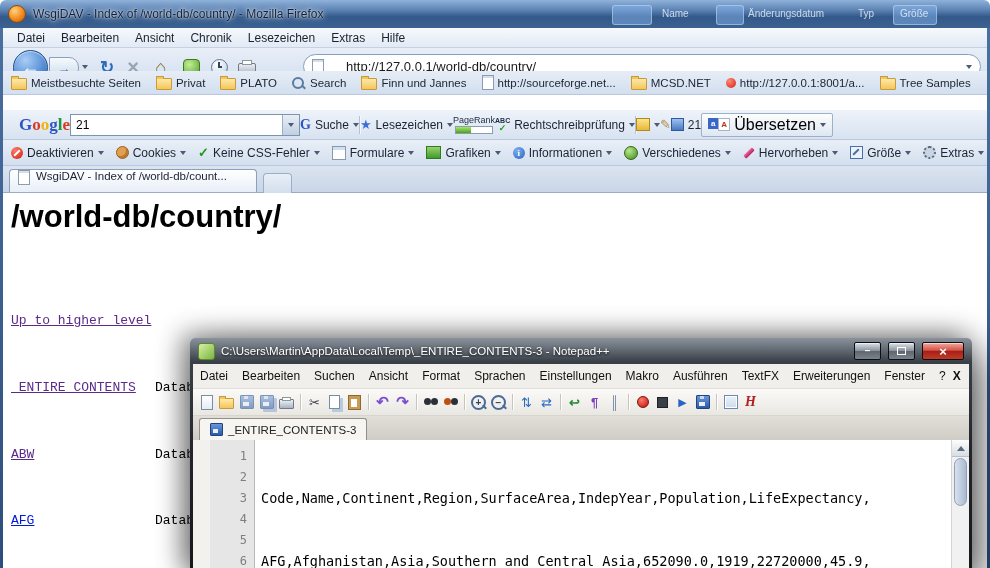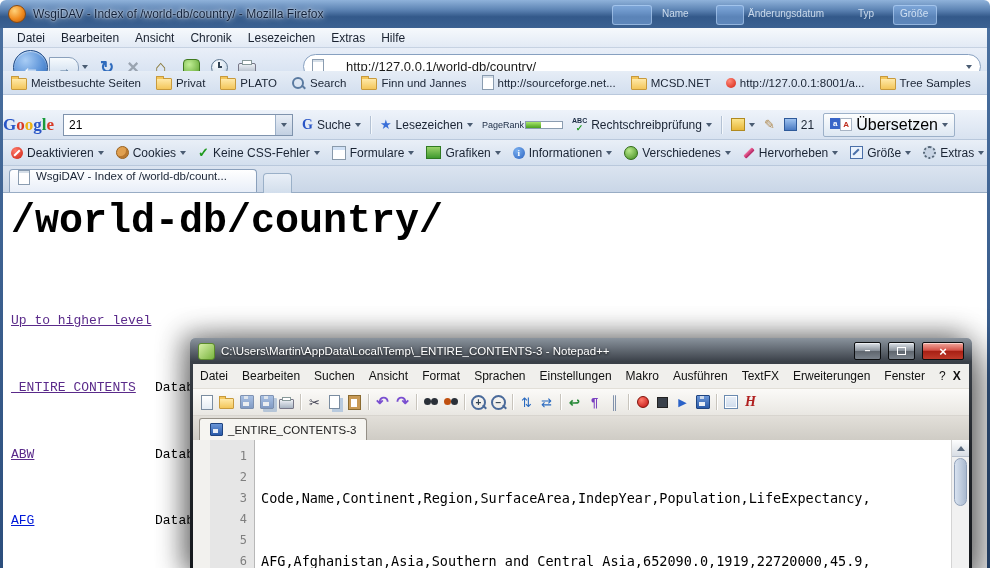--- a/index.html
+++ b/index.html
@@ -68,33 +68,33 @@
   .bm-item{display:inline-flex;align-items:center;gap:4px;font-size:11.5px;color:#1a2434;white-space:nowrap}
   .ic-folder{position:relative;width:14px;height:10px;border-radius:1px;border:1px solid #c89a3c;
     background:linear-gradient(#ffe9a8,#f3c65a);margin-top:2px;flex:0 0 auto}
   .ic-folder::before{content:"";position:absolute;top:-3px;left:-1px;width:6px;height:2px;
     background:#f3c65a;border:1px solid #c89a3c;border-bottom:none;border-radius:1px 1px 0 0}
   .ic-search{position:relative;width:8px;height:8px;border:2px solid #5a7aa0;border-radius:50%;margin-right:2px}
   .ic-search::after{content:"";position:absolute;left:7px;top:7px;width:5px;height:2px;background:#5a7aa0;transform:rotate(45deg)}
   .ic-reddot{width:10px;height:10px;border-radius:50%;background:radial-gradient(circle at 35% 30%,#ff8a7a,#d42010)}
 
   .ff-googlebar{top:110px;height:30px;background:linear-gradient(#eef3fa,#d8e2f0);
-    display:flex;align-items:center;gap:9px;padding-left:0;border-bottom:1px solid #b9c8dc}
+    display:flex;align-items:center;padding-left:16px;border-bottom:1px solid #b9c8dc}
   .g-logo{font-family:"Liberation Serif",serif;font-weight:bold;font-size:17px;letter-spacing:0;white-space:nowrap}
   .gl0,.gl3{color:#2a56c6}.gl1,.gl5{color:#d83a26}.gl2{color:#eeb211}.gl4{color:#199a3c}
   .g-search{display:flex;align-items:center;width:228px;height:20px;background:#fff;border:1px solid #7f93ad}
   .g-search input{flex:1;border:none;outline:none;font-size:12px;padding-left:5px;background:transparent;
     font-family:"Liberation Sans",sans-serif}
   .g-search-drop{width:16px;height:100%;background:linear-gradient(#e8eef6,#c2d0e2);border-left:1px solid #9cb0c8;
     display:flex;align-items:center;justify-content:center}
   .g-btn{display:inline-flex;align-items:center;gap:4px;font-size:12px;color:#1a2434;white-space:nowrap}
   .g-gletter{font-family:"Liberation Serif",serif;font-weight:bold;font-size:14px;color:#2a56c6}
   .g-star{color:#3a6fd8;font-size:13px}
   .g-sep{width:1px;height:18px;background:#b4c2d4;box-shadow:1px 0 0 #f4f8fc}
-  .pr-wrap{display:flex;align-items:center;gap:1px}
+  .pr-wrap{display:flex;flex-direction:column;align-items:center;gap:1px}
   .pr-label{font-size:9px;color:#203048}
   .pr-bar{position:relative;width:36px;height:6px;background:#fff;border:1px solid #8a9cb0}
   .pr-bar::before{content:"";position:absolute;left:0;top:0;bottom:0;width:42%;
     background:linear-gradient(#a8e66a,#4aa020)}
   .abc-ic{display:flex;flex-direction:column;align-items:center;line-height:1}
   .abc-txt{font-size:7px;font-weight:bold;color:#203048}
   .abc-chk{color:#1f9a1f;font-size:9px;font-weight:bold}
   .ic-autofill{width:12px;height:11px;background:linear-gradient(#fbe48a,#e8b83a);border:1px solid #b08a20}
   .ic-pencil{color:#b08a50;font-size:13px}
   .ic-pencil::before{content:"✎"}
@@ -129,21 +129,21 @@
 
   .ff-tabbar{top:166px;height:27px;background:linear-gradient(#dbe4f0,#c9d6e7);border-bottom:1px solid #98acc4}
   .ff-tab{position:absolute;left:6px;top:3px;width:248px;height:23px;border:1px solid #8aa0bc;border-bottom:none;
     border-radius:4px 4px 0 0;background:linear-gradient(#ffffff,#e8eef8);
     display:flex;align-items:flex-start;gap:6px;padding:0 8px;box-sizing:border-box;font-size:11.5px;color:#1a2434;white-space:nowrap;overflow:hidden}
   .newtab{position:absolute;left:260px;top:7px;width:27px;height:19px;border:1px solid #9ab0c8;border-bottom:none;
     border-radius:4px 4px 0 0;background:linear-gradient(#e9eff7,#d2deec);color:#5a7090;
     font-size:12px;display:flex;align-items:center;justify-content:center}
 
   .ff-content{position:absolute;left:3px;top:193px;width:984px;height:375px;background:#fff;overflow:hidden}
-  .page-h1{margin:6px 0 6px 8px;font-family:Liberation Mono, monospace;font-weight:bold;font-size:40px;color:#000}
+  .page-h1{margin:6px 0 6px 8px;font-family:Liberation Sans, sans-serif;font-weight:bold;font-size:31px;color:#000}
   .listing{position:absolute;left:8px;top:73px;font-family:"Liberation Mono",monospace;font-size:13px;
     line-height:22.2px;white-space:pre}
   .up-link{display:block;height:22.2px;color:#5a2a8a;text-decoration:underline;cursor:pointer}
   .dir-row{position:relative;height:22.2px}
   .dir-link{color:#0018d8;text-decoration:underline;cursor:pointer}
   .dir-link.visited{color:#5a2a8a}
   .dir-type{position:absolute;left:144px;top:0;color:#000}
   .dir-date{position:absolute;left:352px;top:0;color:#000}
 
   

